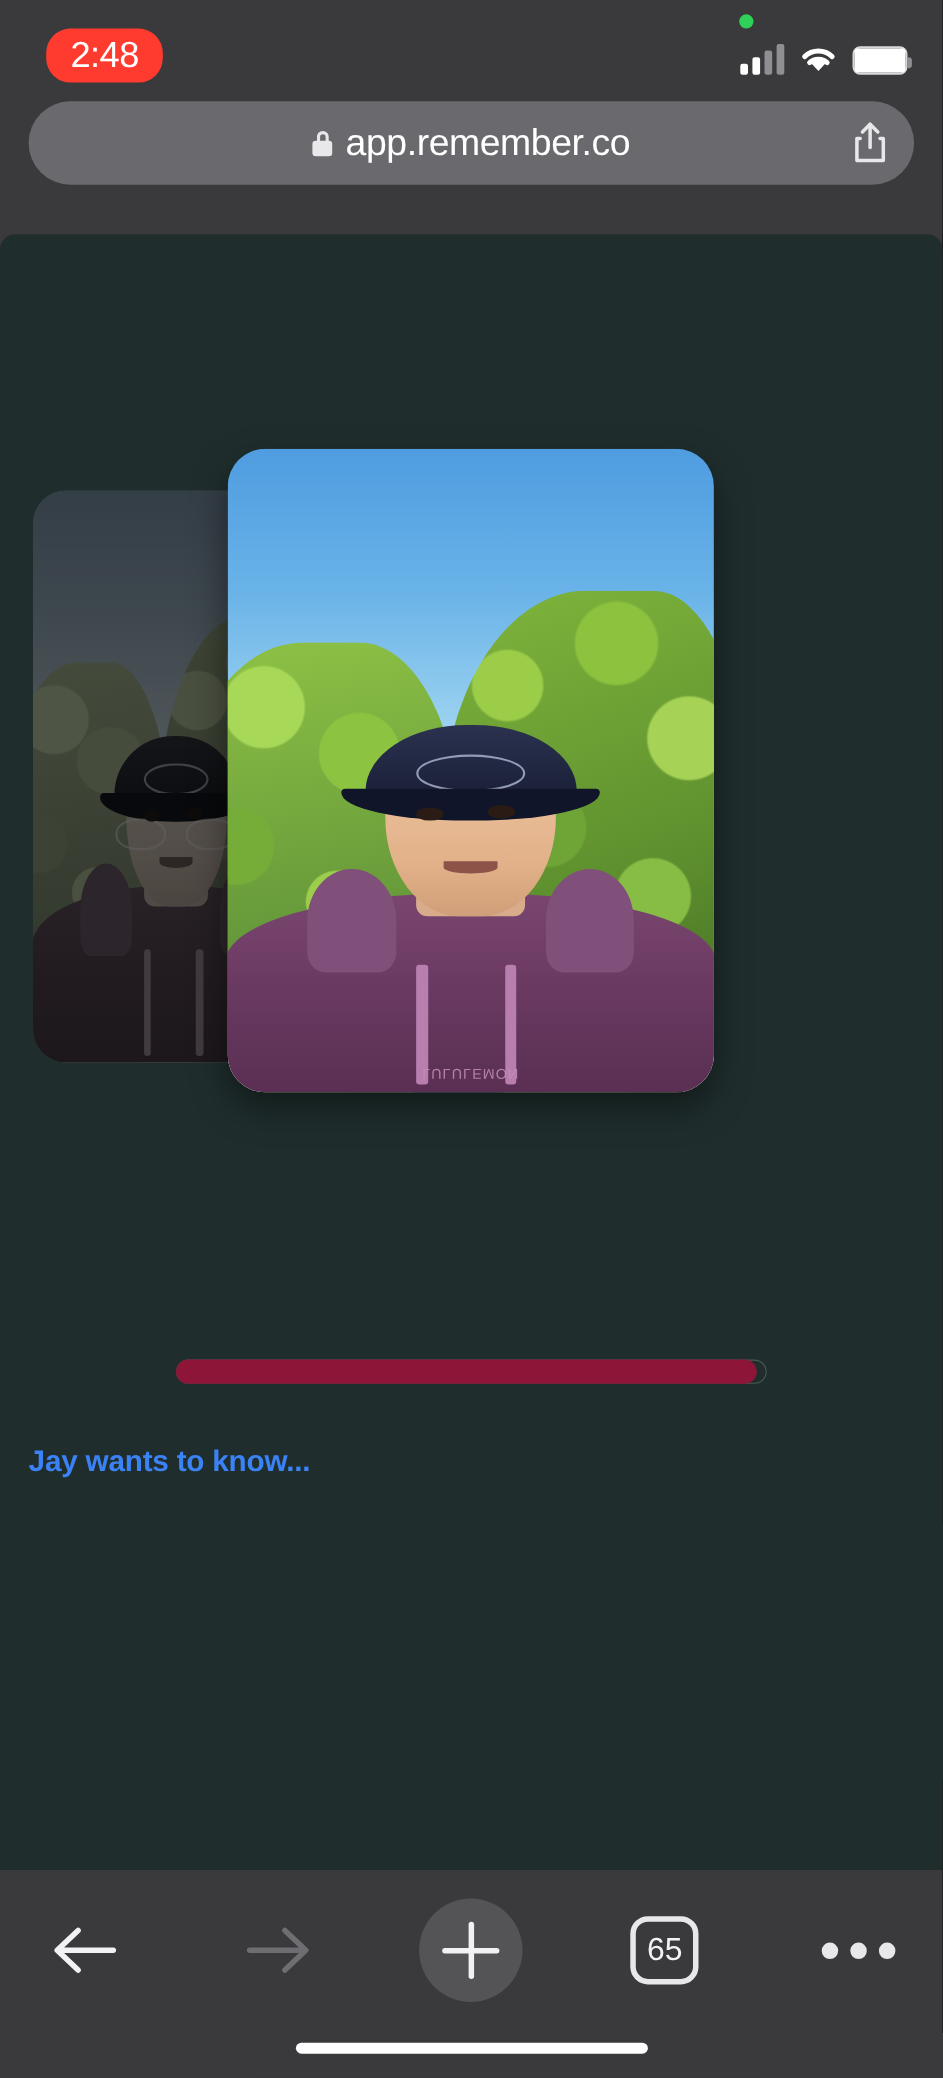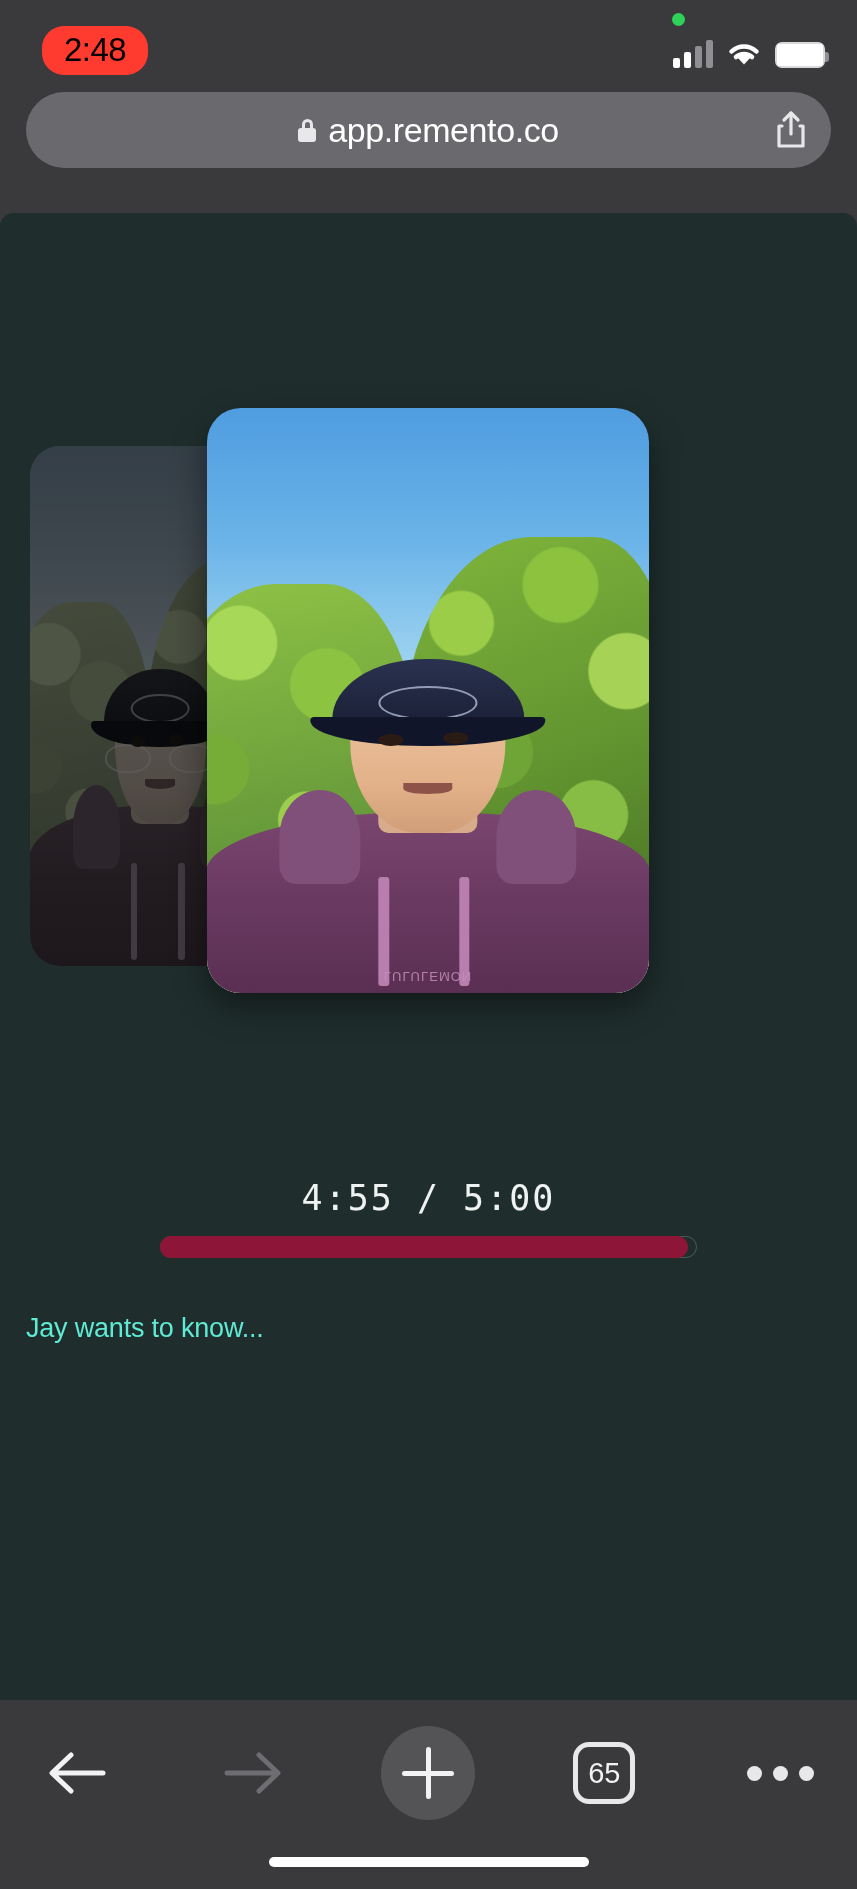--- a/index.html
+++ b/index.html
@@ -22,21 +22,21 @@
     position:absolute; left:0; top:0; width:857px; height:213px;
     background:#3a3a3c;
   }
 
   .statusbar {
     position:relative; width:100%; height:92px;
   }
 
   .time-pill {
     position:absolute; left:42px; top:26px;
-    background:#ff3b30; color:#000000;
+    background:#ff3b30; color:#ffffff;
     border-radius:22px;
     padding:7px 22px 9px 22px;
     font-size:33px; font-weight:500;
     letter-spacing:-0.5px;
     line-height:1;
   }
 
   .status-right {
     position:absolute; right:32px; top:20px;
     display:flex; align-items:flex-end; gap:13px; height:48px;
@@ -234,21 +234,21 @@
     background:transparent;
   }
   .fill {
     position:absolute; left:0; top:0; height:22px; width:98.5%;
     background:#8d1538; border-radius:11px;
   }
 
   
   .prompt { position:absolute; left:26px; top:1100px; width:790px; }
   .prompt-eyebrow {
-    color:#5eead4; font-size:27px; font-weight:normal; letter-spacing:-0.2px;
+    color:#3b82f6; font-size:27px; font-weight:bold; letter-spacing:-0.2px;
   }
   .prompt-question {
     margin-top:26px;
     color:#f5f7f6; font-size:48px; line-height:1.22;
     font-family:"Liberation Serif", serif;
     font-weight:400; letter-spacing:-0.2px;
   }
 
   
   .safari-bottom {
@@ -321,21 +321,21 @@
       </div>
     </div>
 
     <div class="urlbar-wrap">
       <div class="urlbar">
         <div class="url-center">
           <span class="lock-icon">
             <span class="shackle"></span>
               <span class="body"></span>
           </span>
-          <span class="url-text">app.remento.co</span>
+          <span class="url-text">app.remember.co</span>
         </div>
         <span class="share-icon">
           <svg width="32" height="40" viewBox="0 0 32 40">
             <path d="M16 3 L16 24" stroke="#e8e8ea" stroke-width="3.2" stroke-linecap="round"></path>
             <path d="M9 10 L16 3 L23 10" stroke="#e8e8ea" stroke-width="3.2" fill="none" stroke-linecap="round" stroke-linejoin="round"></path>
             <path d="M7 16 L4 16 L4 36 L28 36 L28 16 L25 16" stroke="#e8e8ea" stroke-width="3.2" fill="none" stroke-linecap="round" stroke-linejoin="round"></path>
           </svg>
         </span>
       </div>
     </div>
@@ -394,21 +394,20 @@
             <div class="brim"></div>
             <div class="eye eye-l"></div>
               <div class="eye eye-r"></div>
             <div class="mouth"></div>
             <div class="brand">LULULEMON</div>
           </div>
         </div>
       </div>
     </div>
 
-    <div class="timer">4:55 / 5:00</div>
 
     <div class="progress-wrap">
       <div class="track"></div>
       <div class="fill" style="width: 98.3%; background: rgb(141, 21, 56);"></div>
     </div>
 
     <div class="prompt">
       <div class="prompt-eyebrow">Jay wants to know...</div>
     </div>
 

